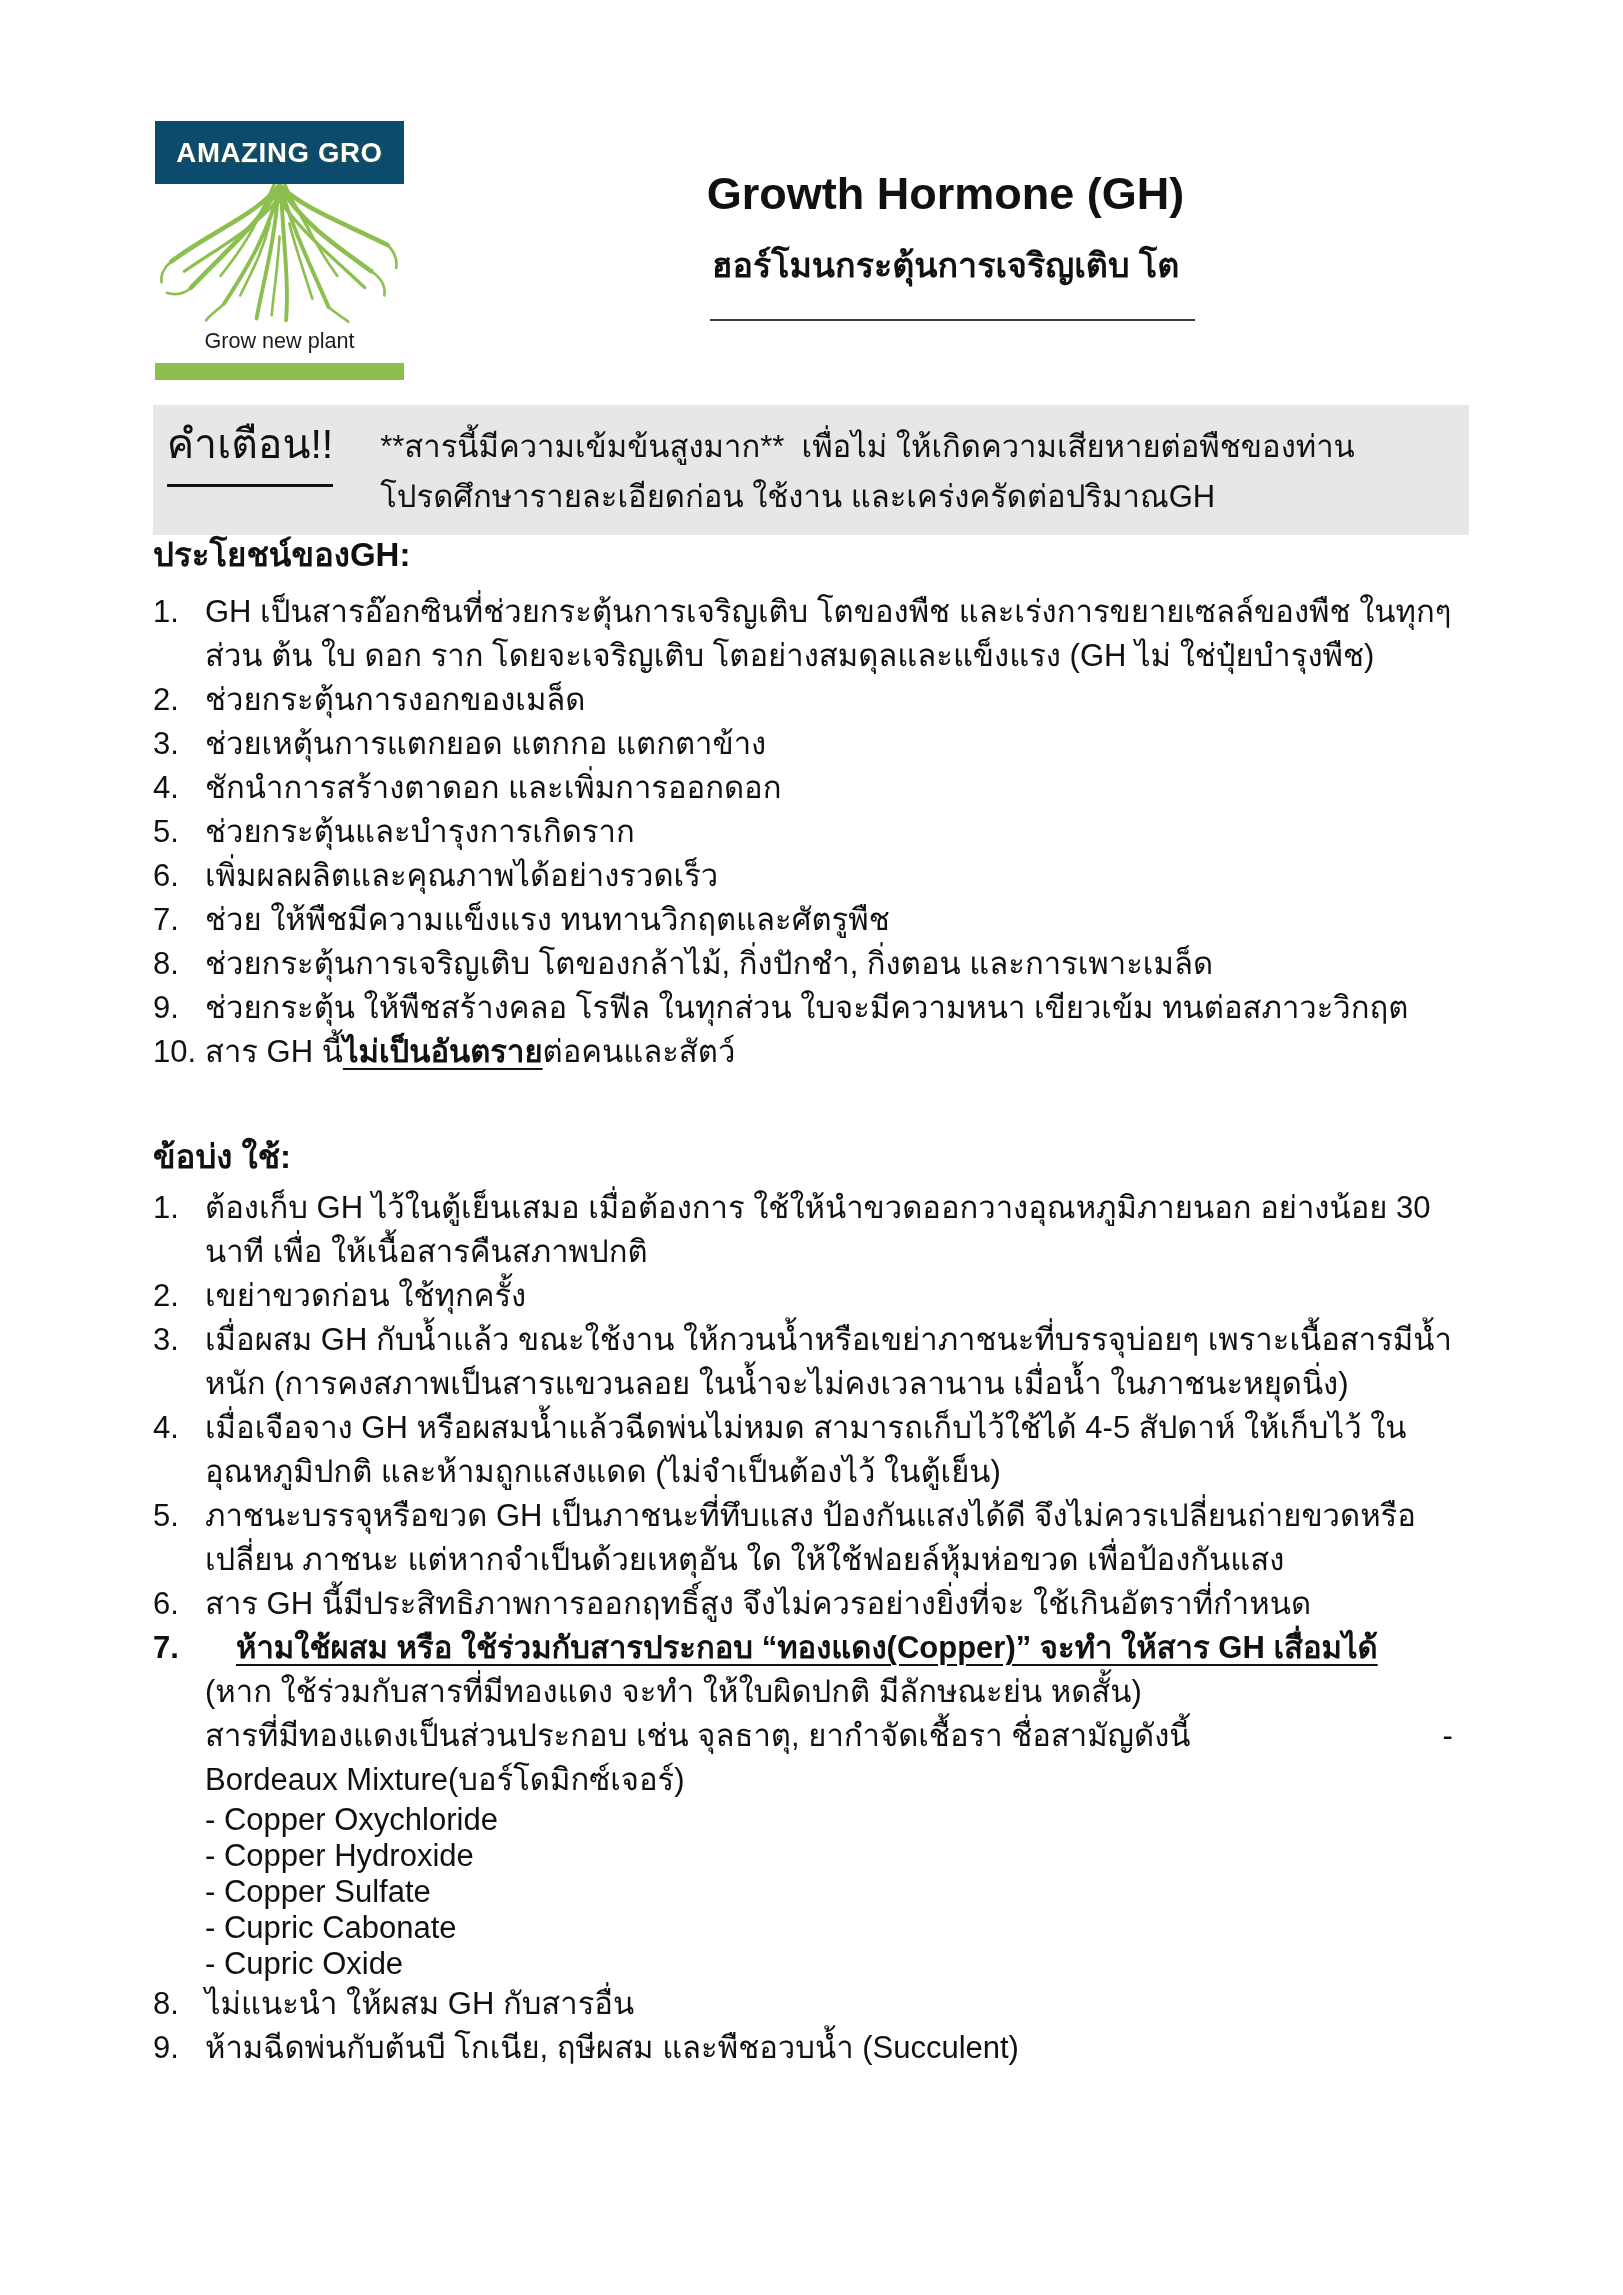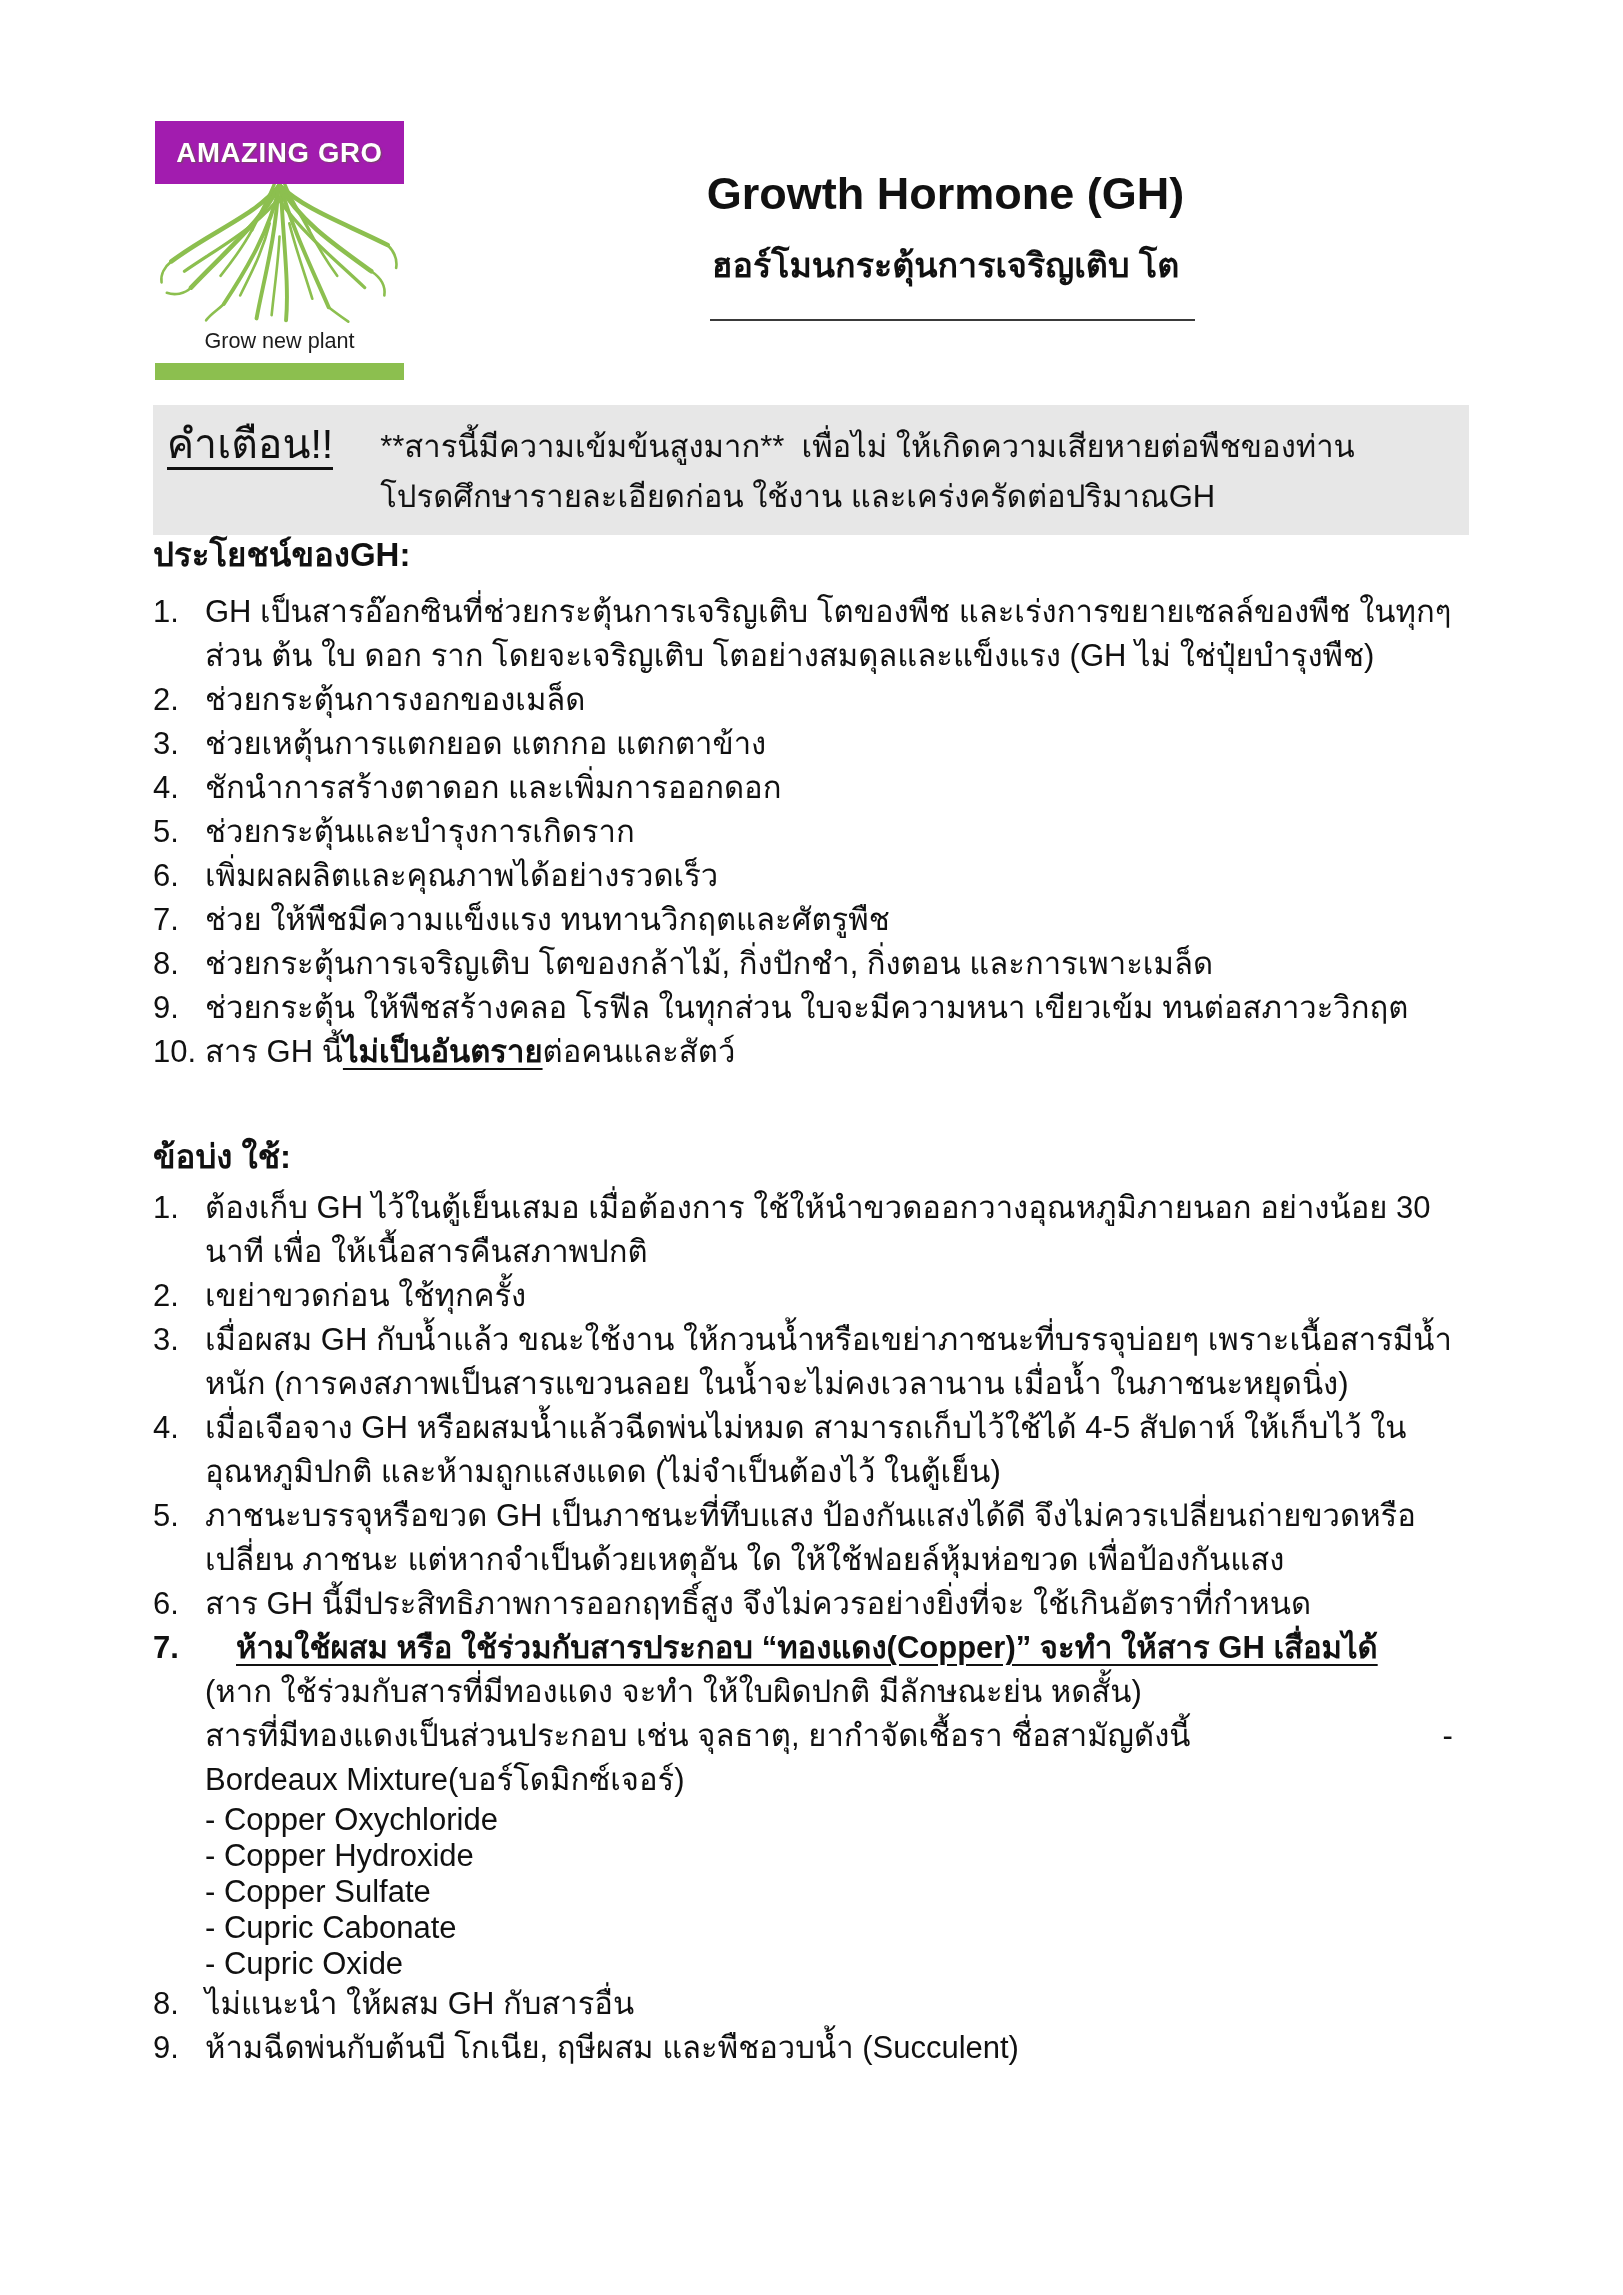--- a/index.html
+++ b/index.html
@@ -7,21 +7,21 @@
   .page {
     position:relative; width:1623px; height:2295px; margin:0 auto;
     background:#ffffff; color:#111;
     font-family:"Liberation Sans", sans-serif;
   }
   .t { white-space:pre-wrap; }
 
   
   .logo { position:absolute; left:155px; top:121px; width:249px; }
   .logo-banner {
-    height:63px; background:#a21caf; display:flex; align-items:center; justify-content:center;
+    height:63px; background:#0c4a6e; display:flex; align-items:center; justify-content:center;
   }
   .logo-banner span {
     color:#fff; font-weight:bold; font-size:27.5px; letter-spacing:0.7px;
     text-shadow:1.3px 1.3px 1.3px rgba(80,110,40,.55);
   }
   .logo-roots { display:block; margin:0 auto; }
   .logo-tagline { text-align:center; font-size:21.6px; color:#1c1c1c; margin-top:1.3px; }
   .logo-bar { height:17px; background:#8CBF4F; margin-top:9.2px; }
 
   
@@ -31,21 +31,21 @@
   .title-rule { position:absolute; left:710px; top:319px; width:485px; height:2px; background:#3a3a3a; }
 
   
   .warnbox {
     position:absolute; left:153px; top:405px; width:1316px; height:130px;
     background:#E7E7E7; display:flex; align-items:flex-start;
     padding:17px 19.6px 0 13.7px;
   }
   .warn-label {
     font-size:41px; line-height:1.1; flex:none;
-    border-bottom:3.3px solid #111; padding-bottom:0;
+    border-bottom:3.3px solid #111; padding-bottom:17px;
   }
   .warn-lines { margin-left:47px; flex:1; }
   .warn-line { font-size:31px; line-height:50px; }
 
   
   .section { position:absolute; left:153px; width:1318px; }
   .sec-benefits { top:536px; }
   .sec-usage { top:1138px; }
   .sec-heading { font-size:33px; font-weight:bold; line-height:38px; }
   .list { margin-top:16.4px; }

